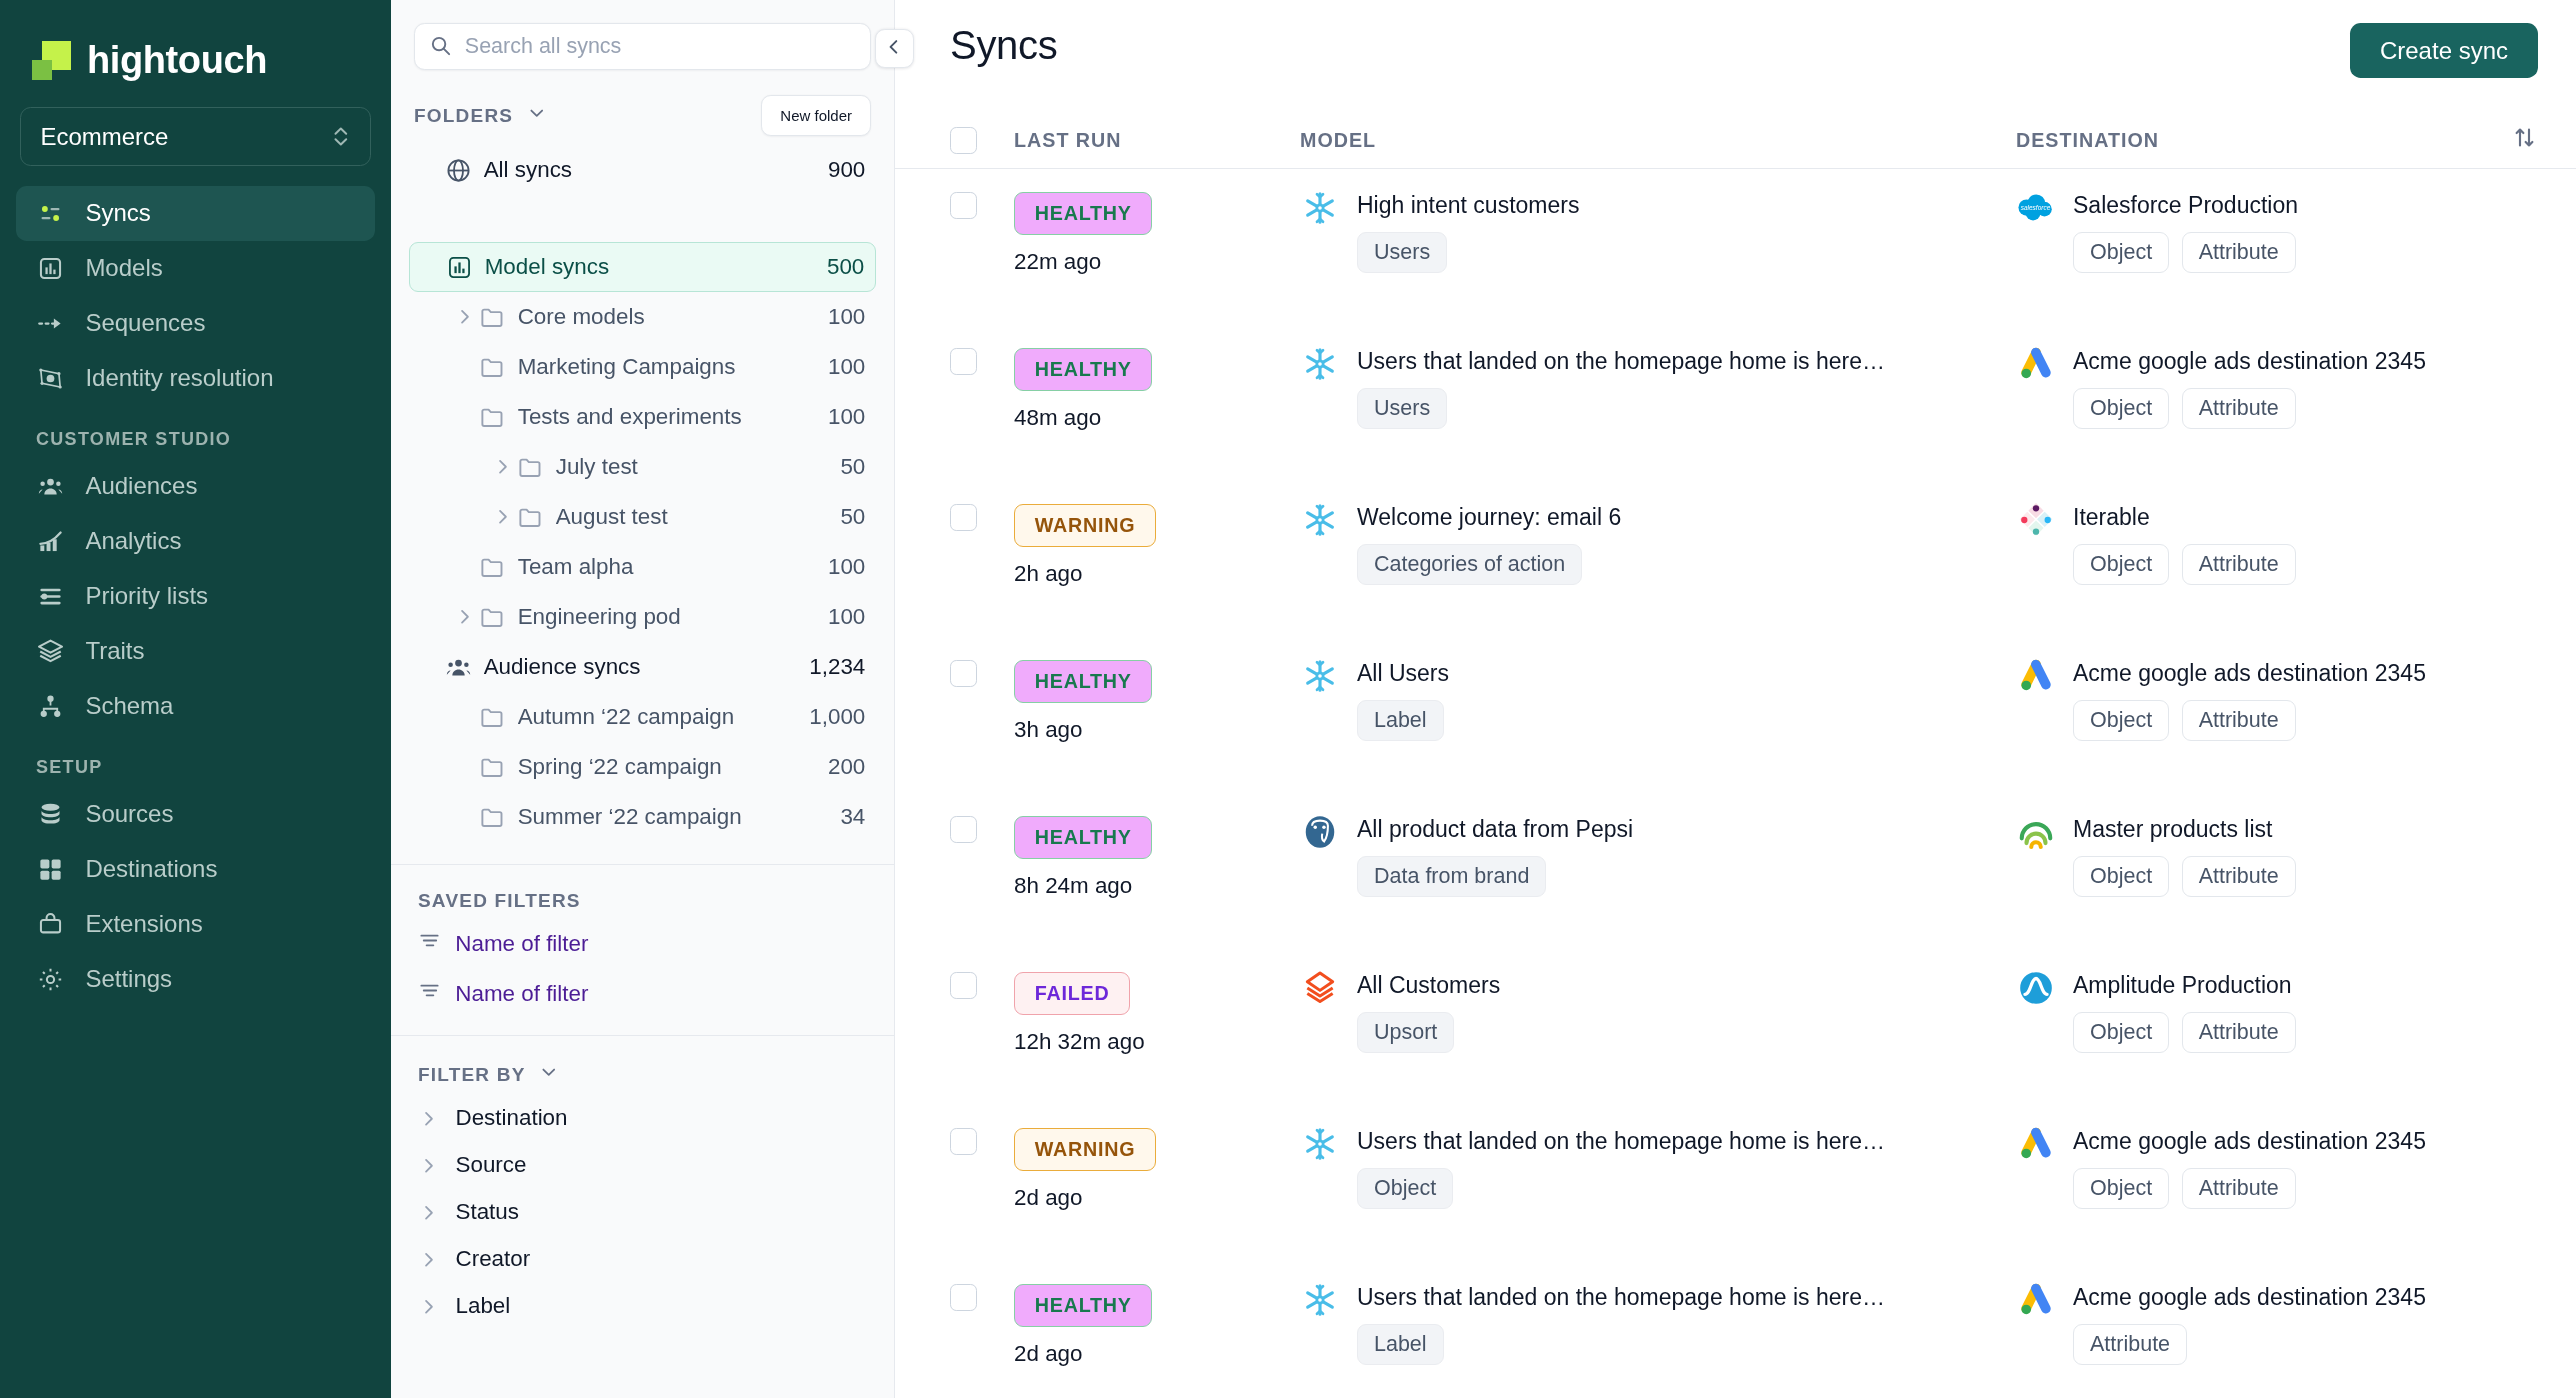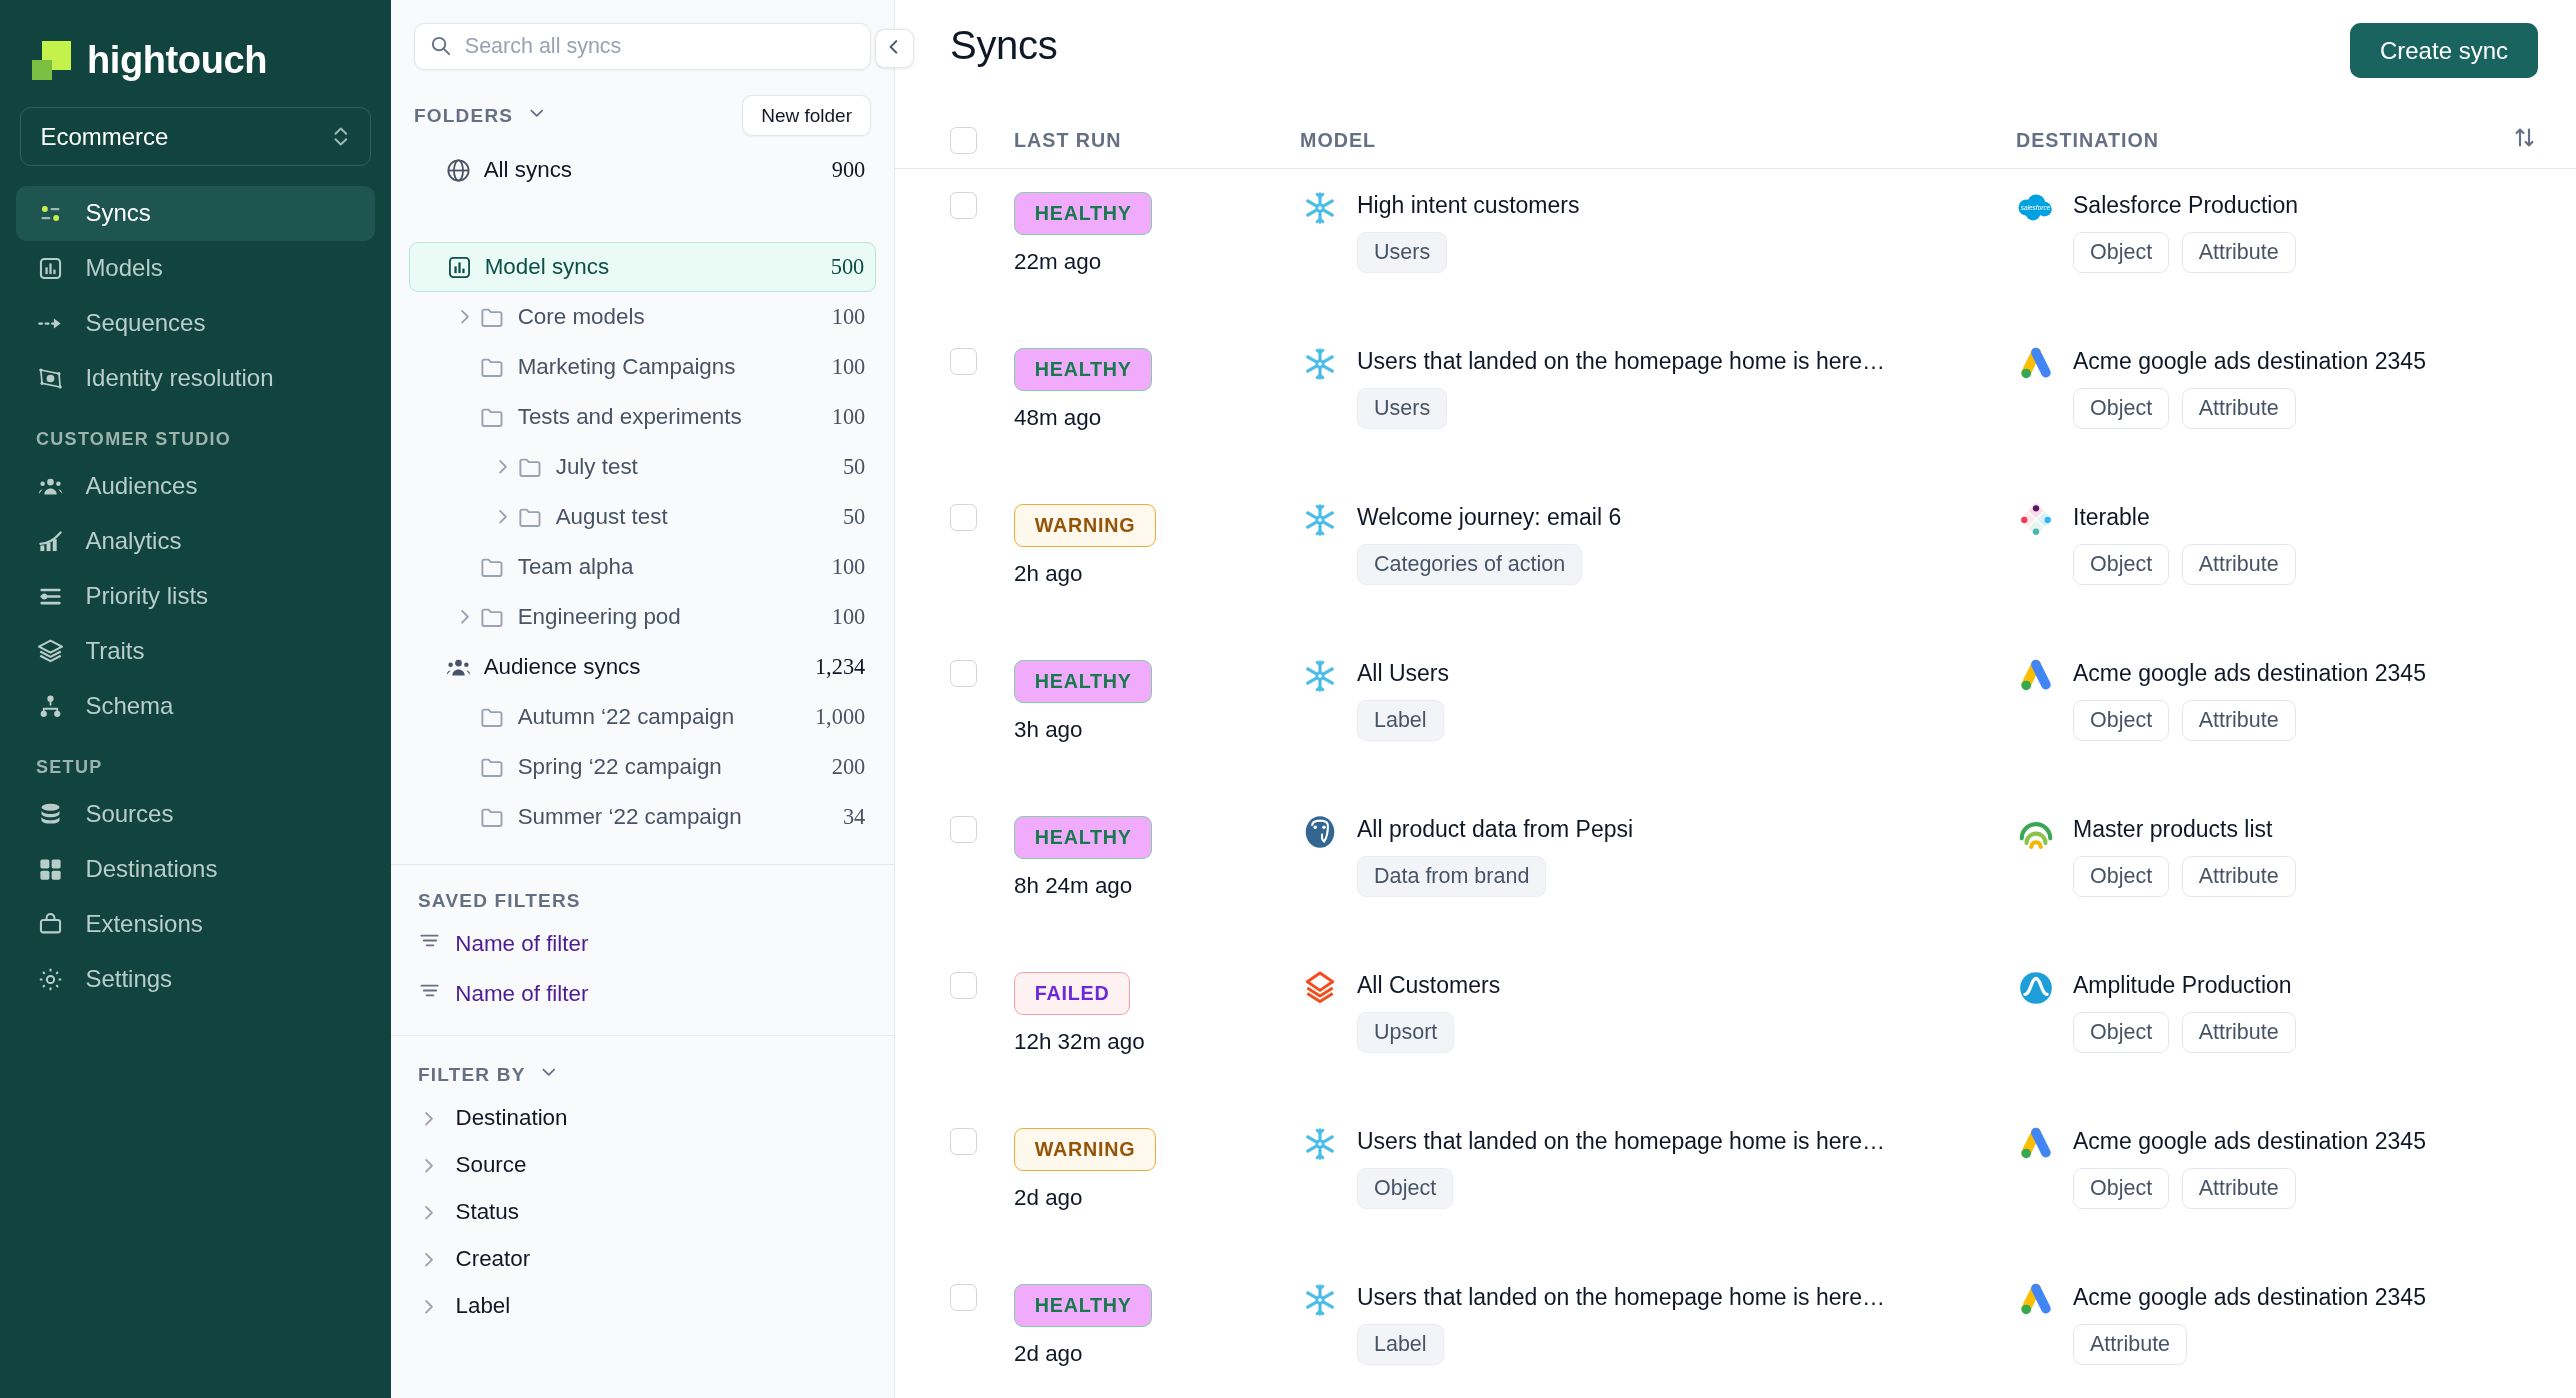--- a/index.html
+++ b/index.html
@@ -73,35 +73,35 @@
     display: flex; align-items: center; justify-content: center; cursor: pointer;
   }
 
   .sec-head {
     display: flex; align-items: center; justify-content: space-between;
     padding: 25px 23px 9px 23px;
   }
   .sec-title { display: flex; align-items: center; gap: 12.5px; font-size: 19px; letter-spacing: 1.2px; color: #667085; font-weight: 700; }
   .new-folder-btn {
     height: 41px; padding: 0 18px; background: #fff; border: 1.3px solid #e3e7ec;
-    border-radius: 9.8px; font-size: 19px; color: #101828; cursor: pointer;
+    border-radius: 9.8px; font-size: 15px; color: #101828; cursor: pointer;
     box-shadow: 0 0.9px 1.8px rgba(16,24,40,.05); font-family: "Liberation Sans", sans-serif;
   }
 
   .tree { padding: 0 18px; }
   .tree-row {
     display: flex; align-items: center; height: 50px; padding: 0 10.7px;
     border-radius: 9px; font-size: 22.4px; color: #475467; cursor: pointer;
   }
   .tree-row.root { color: #101828; }
   .tree-row.selected { background: #eafaf4; border: 1.3px solid #b7e5d6; color: #0b4f47; margin-top: 47px; }
   .tree-row .caret { width: 25px; flex: 0 0 25px; display: flex; align-items: center; justify-content: center; color: #98a2b3; }
   .tree-row .ficon { width: 30px; flex: 0 0 30px; display: flex; align-items: center; justify-content: center; margin-right: 10.7px; color: #667085; }
   .tree-row .tlabel { flex: 1 1 auto; white-space: nowrap; overflow: hidden; }
-  .tree-row .tcount { margin-left: auto; font-variant-numeric: tabular-nums; font-family: Liberation Serif, serif; }
+  .tree-row .tcount { margin-left: auto; font-variant-numeric: tabular-nums; }
   .ind-0 { padding-left: 9px; }
   .ind-1 { padding-left: 43px; }
   .ind-2 { padding-left: 81px; }
 
   .divider { height: 1.3px; background: #e6e9ee; margin: 14.3px 0 0 0; }
 
   .filters-head { padding: 25px 23px 7.2px 27px; font-size: 19px; letter-spacing: 1.2px; color: #667085; font-weight: 700; }
   .filter-row { display: flex; align-items: center; gap: 14.3px; height: 50px; padding: 0 27px; font-size: 22.4px; color: #4c1d95; cursor: pointer; }
   .filterby-head { display: flex; align-items: center; gap: 12.5px; padding: 25px 23px 7.2px 27px; font-size: 19px; letter-spacing: 1.2px; color: #667085; font-weight: 700; }
   .fb-row { display: flex; align-items: center; gap: 16px; height: 47px; padding: 0 27px; font-size: 22.4px; color: #101828; cursor: pointer; }

